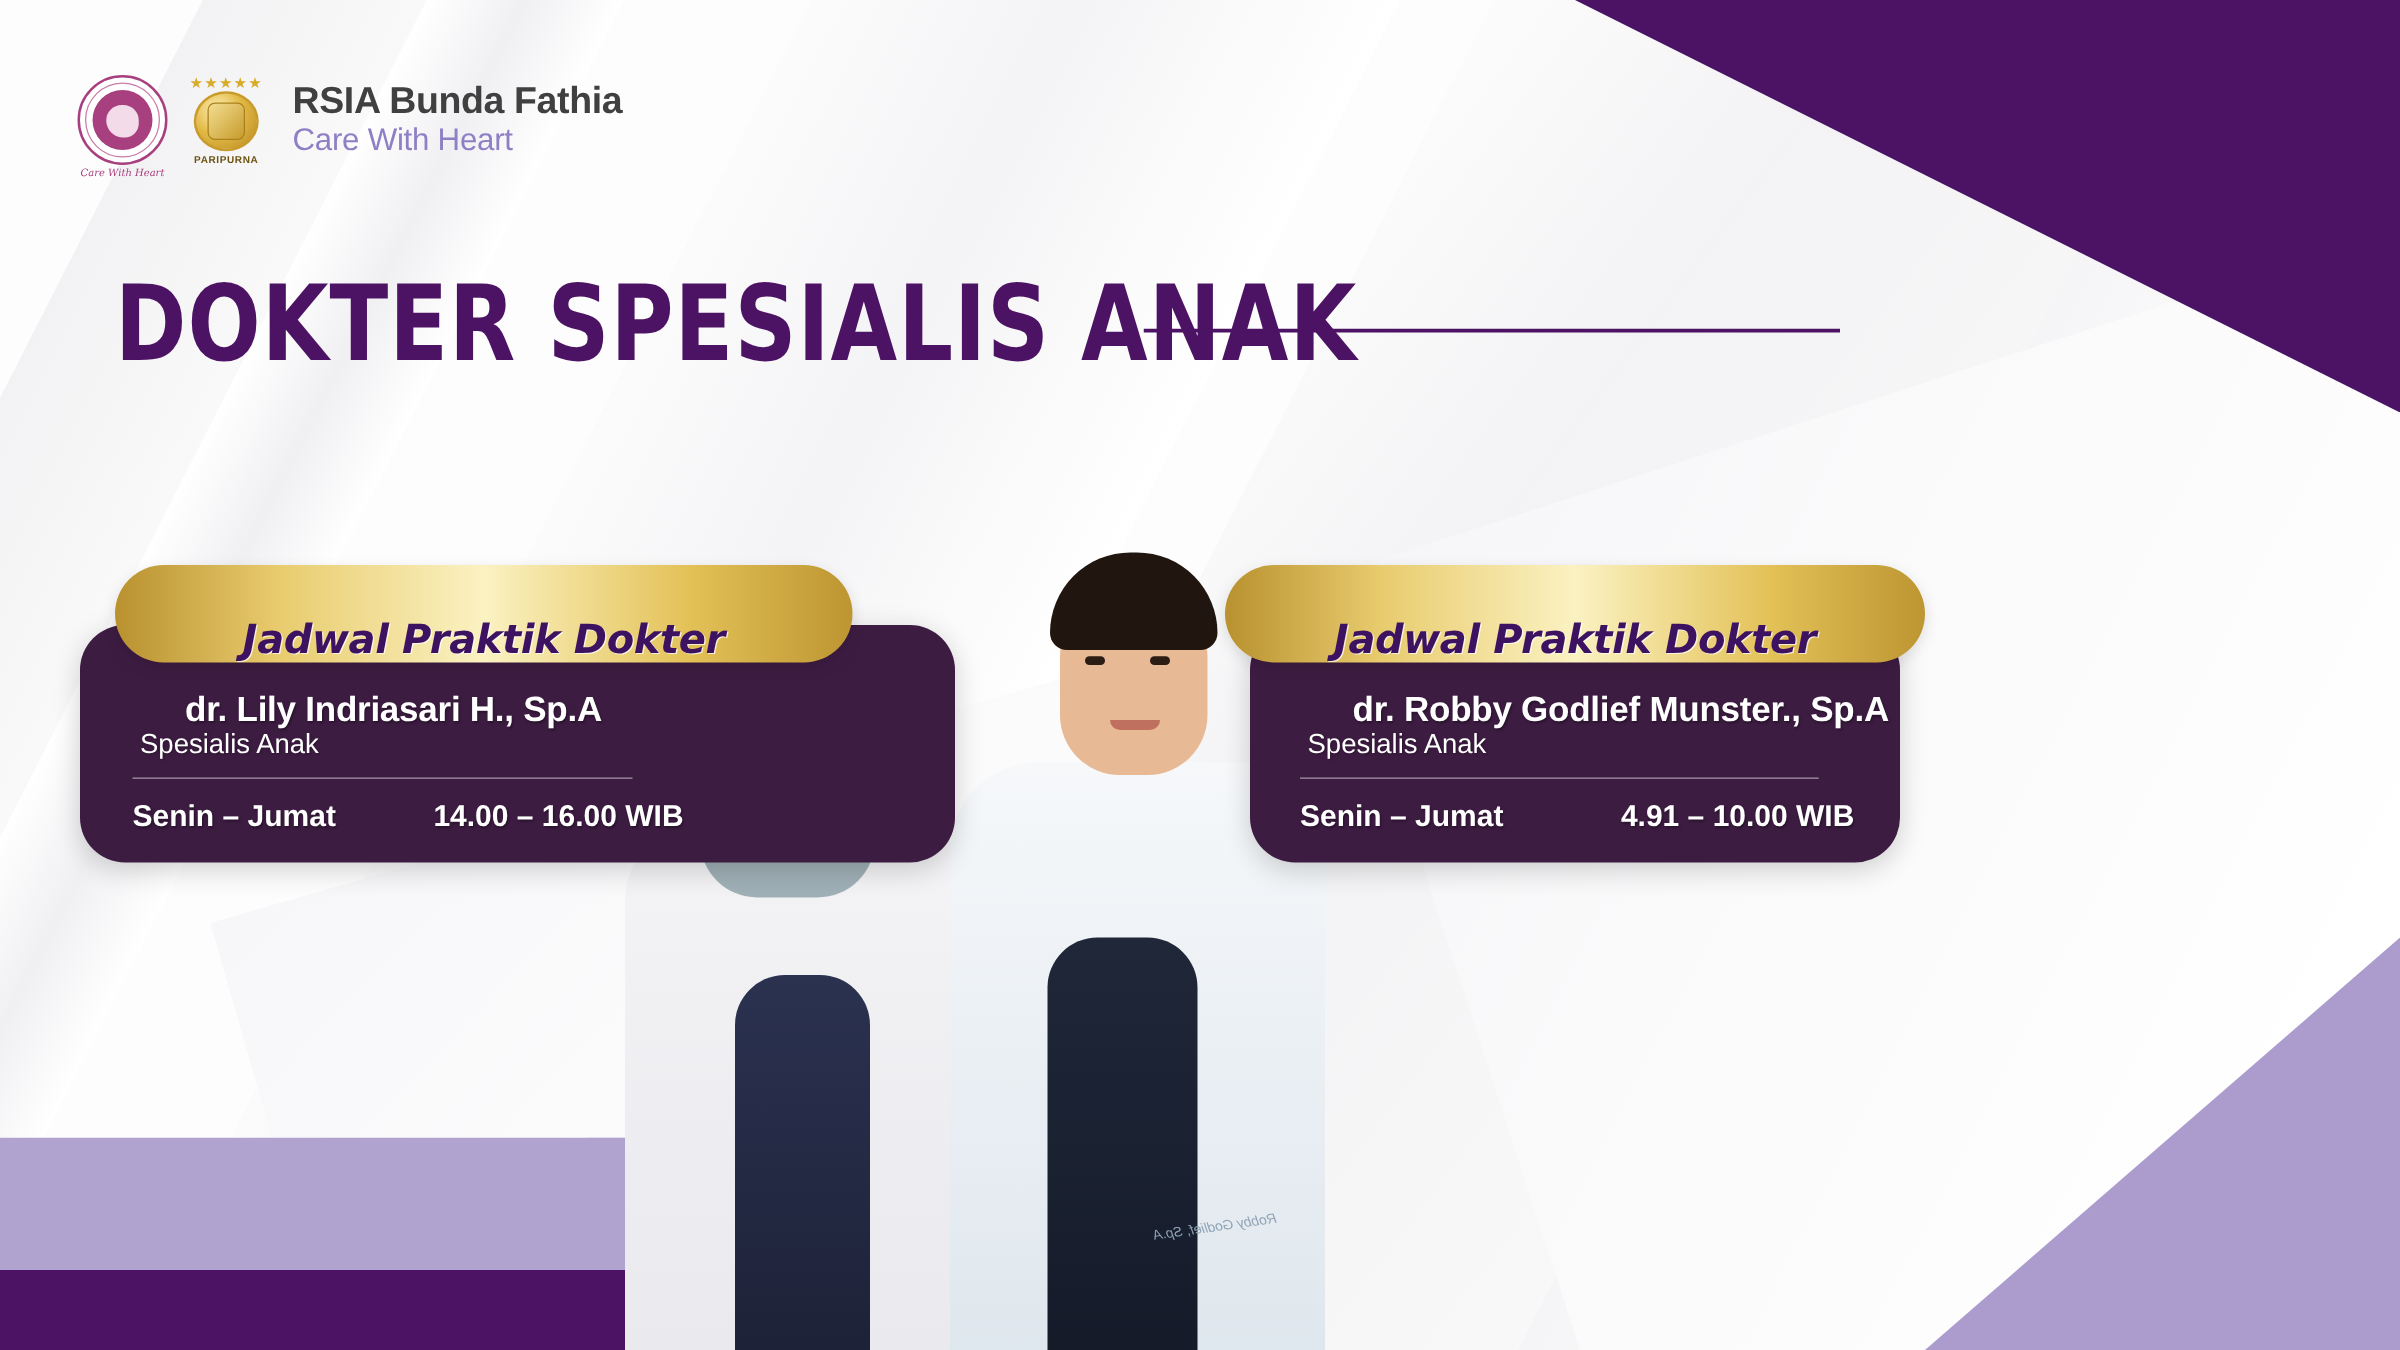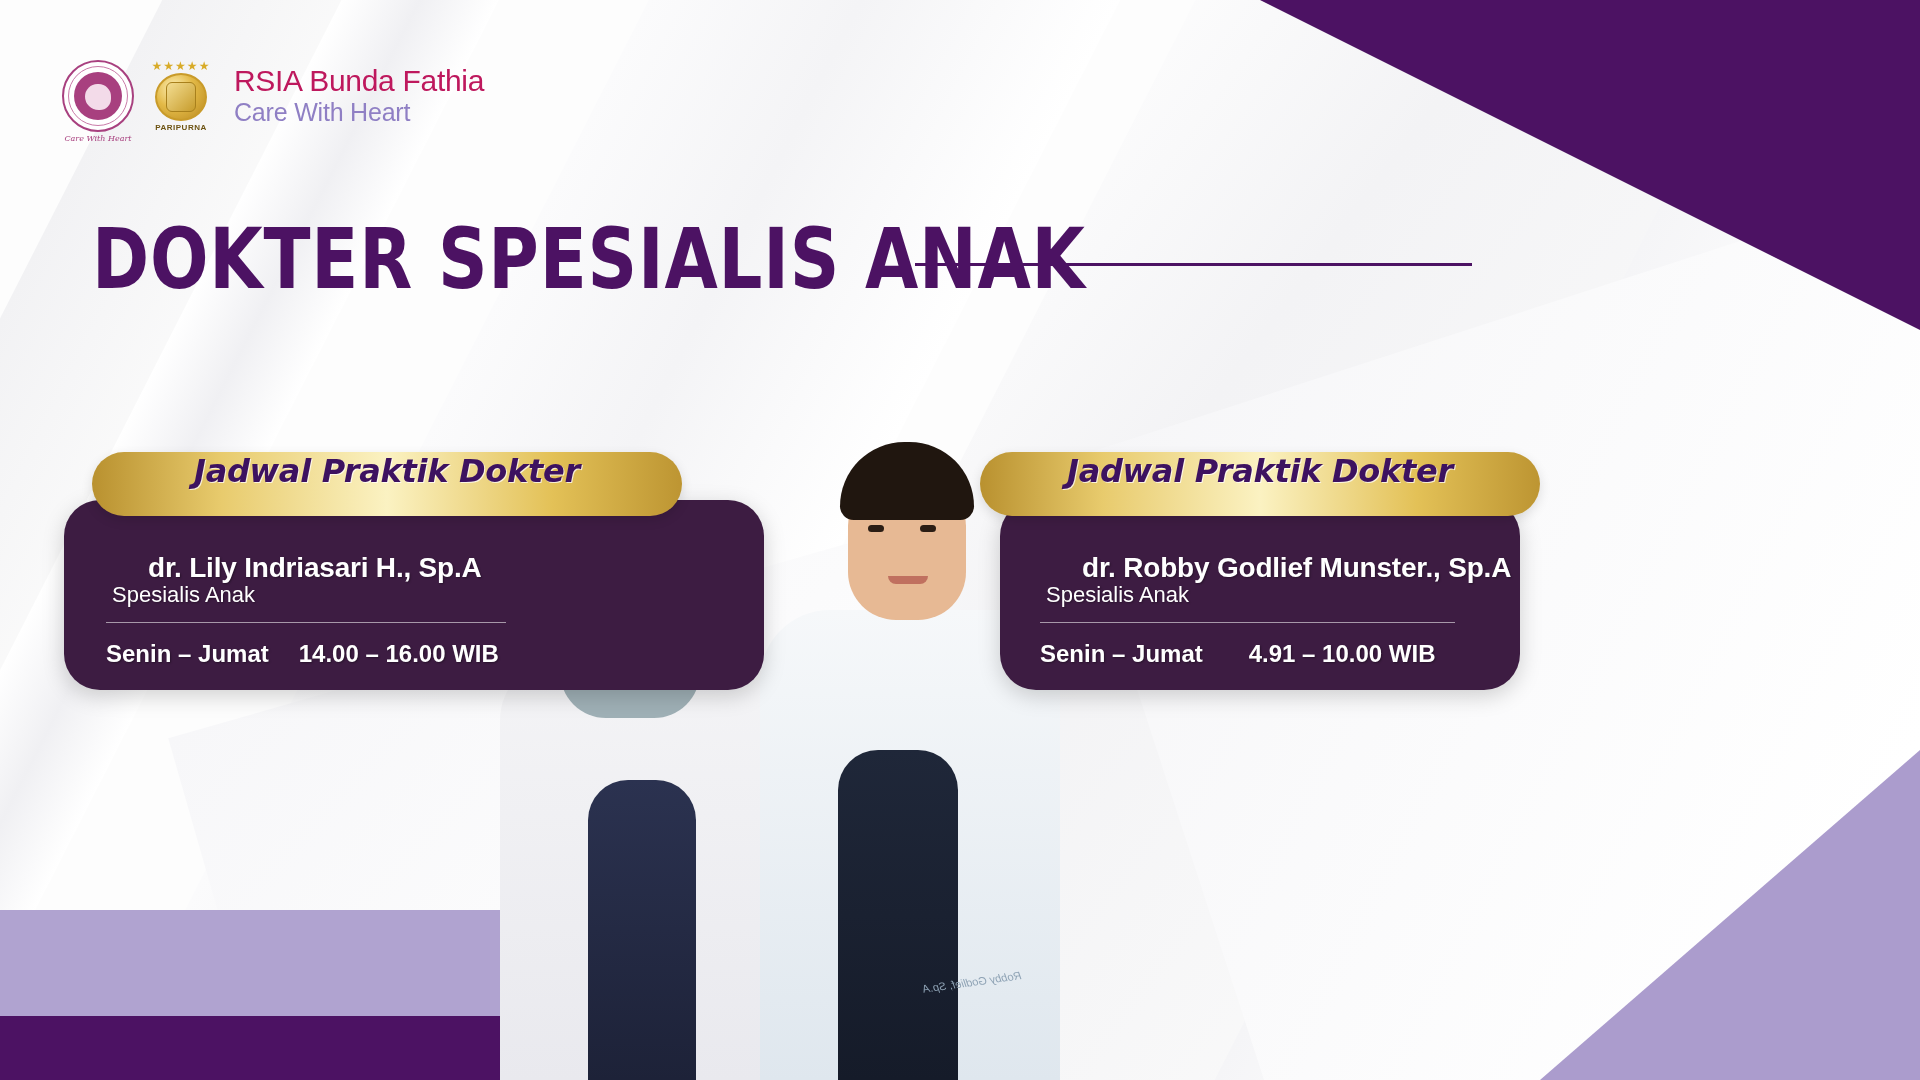--- a/index.html
+++ b/index.html
@@ -128,21 +128,21 @@
     border:1px solid #a8801c;
   }
   .gold-label {
     font-size:8px; font-weight:bold; color:#6d5312; letter-spacing:0.5px;
     margin-top:2px;
     text-align:right;
   }
 
   .brand-text { margin-left:6px; }
   .brand-title {
-    font-size:30px; font-weight:normal; color:#be185d;
+    font-size:30px; font-weight:bold; color:#404040;
     letter-spacing:-0.3px; line-height:1.05;
   }
   .brand-sub {
     font-size:25px; color:#8f7fc4; line-height:1.15; margin-top:2px;
     letter-spacing:-0.2px;
   }
 
   
   .headline {
     position:absolute; left:92px; top:218px;
@@ -250,23 +250,23 @@
     height:190px;
     border-radius:36px;
     background:#3D1C42;
     box-shadow:0 6px 22px rgba(0,0,0,0.18);
   }
   .card.left  { left:64px;  top:500px; width:700px; }
   .card.right { left:1000px; top:500px; width:520px; }
 
   .ribbon {
     position:absolute; top:-48px;
-    height:64px; border-radius:40px;
+    height:78px; border-radius:40px;
     background:linear-gradient(90deg,#b9912f 0%,#e8cb6d 22%,#fbf2c2 50%,#e3c157 78%,#bd9532 100%);
-    display:flex; align-items:flex-start; justify-content:center;
+    display:flex; align-items:flex-end; justify-content:center;
     box-shadow:0 4px 12px rgba(0,0,0,0.12);
   }
   .card.left .ribbon  { left:28px; width:590px; }
   .card.right .ribbon { left:-20px; width:560px; }
 
   .ribbon-text {
     font-family:"DejaVu Sans", sans-serif;
     font-style:italic; font-weight:bold;
     font-size:32px; color:#3D1260;
     letter-spacing:-0.3px;
@@ -289,21 +289,21 @@
     text-shadow:1px 1px 2px rgba(0,0,0,0.3);
   }
   .divider {
     height:1px; background:rgba(255,255,255,0.55);
     margin:14px 0 0 0;
   }
   .card.left .divider { width:400px; }
   .card.right .divider { width:415px; }
 
   .sched-row {
-    display:flex; align-items:flex-end; margin-top:17px;
+    display:flex; align-items:flex-end; margin-top:17px;gap:48px;
   }
   .sched-days {
     font-size:24px; font-weight:bold; color:#ffffff;
     text-shadow:1px 1px 2px rgba(0,0,0,0.35);
   }
   .sched-time {
     font-size:24px; font-weight:bold; color:#ffffff;
     margin-left:30px;
     text-shadow:1px 1px 2px rgba(0,0,0,0.35);
   }

